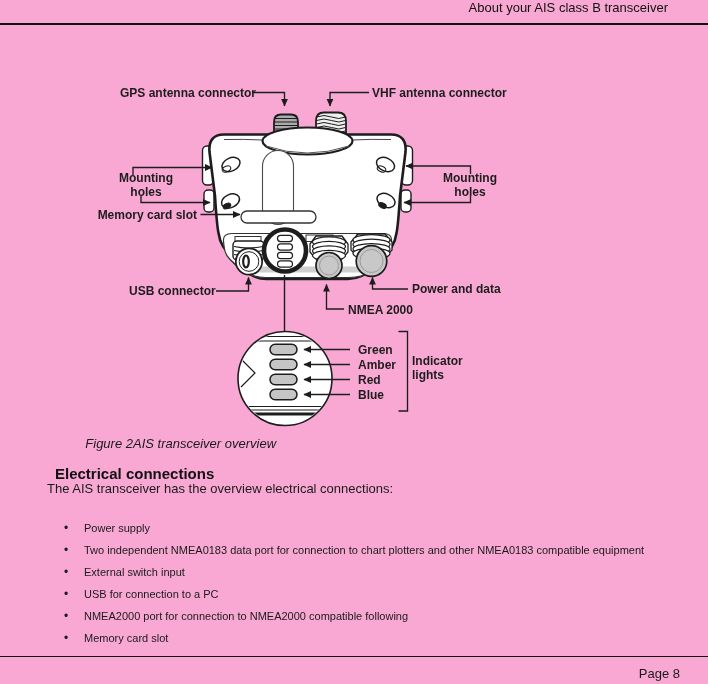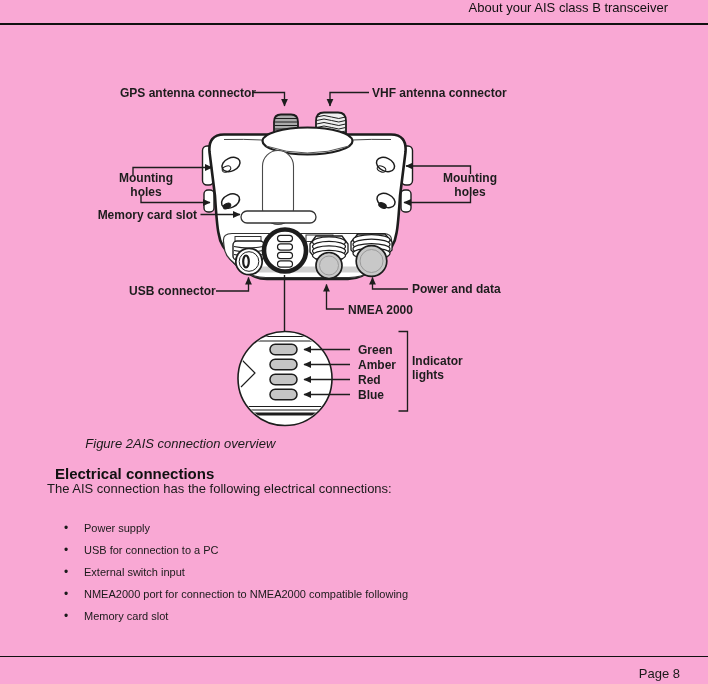--- a/index.html
+++ b/index.html
@@ -200,31 +200,32 @@
     <text x="412" y="293">Power and data</text>
     <text x="358" y="353.5">Green</text>
     <text x="358" y="368.5">Amber</text>
     <text x="358" y="383.5">Red</text>
     <text x="358" y="398.5">Blue</text>
     <text x="412" y="364.5">Indicator</text>
     <text x="412" y="378.5">lights</text>
   </svg>
 
   <div class="caption">
-    <span class="cap-label">Figure 2</span><span>AIS connection overview</span>
+    <span class="cap-label">Figure 2</span><span>AIS transceiver overview</span>
   </div>
 
   <h2 class="section-heading">Electrical connections</h2>
 
-  <p class="intro">The AIS connection has the following electrical connections:</p>
+  <p class="intro">The AIS transceiver has the overview electrical connections:</p>
 
   <ul class="bullet-list">
     <li>Power supply</li>
+    <li>Two independent NMEA0183 data port for connection to chart plotters and other NMEA0183 compatible equipment</li>
+    <li>External switch input</li>
     <li>USB for connection to a PC</li>
-    <li>External switch input</li>
     <li>NMEA2000 port for connection to NMEA2000 compatible following</li>
     <li>Memory card slot</li>
   </ul>
 
   <div class="rule rule-bottom"></div>
   <div class="footer-page">Page 8</div>
 
 </div>
 
 </body></html>

